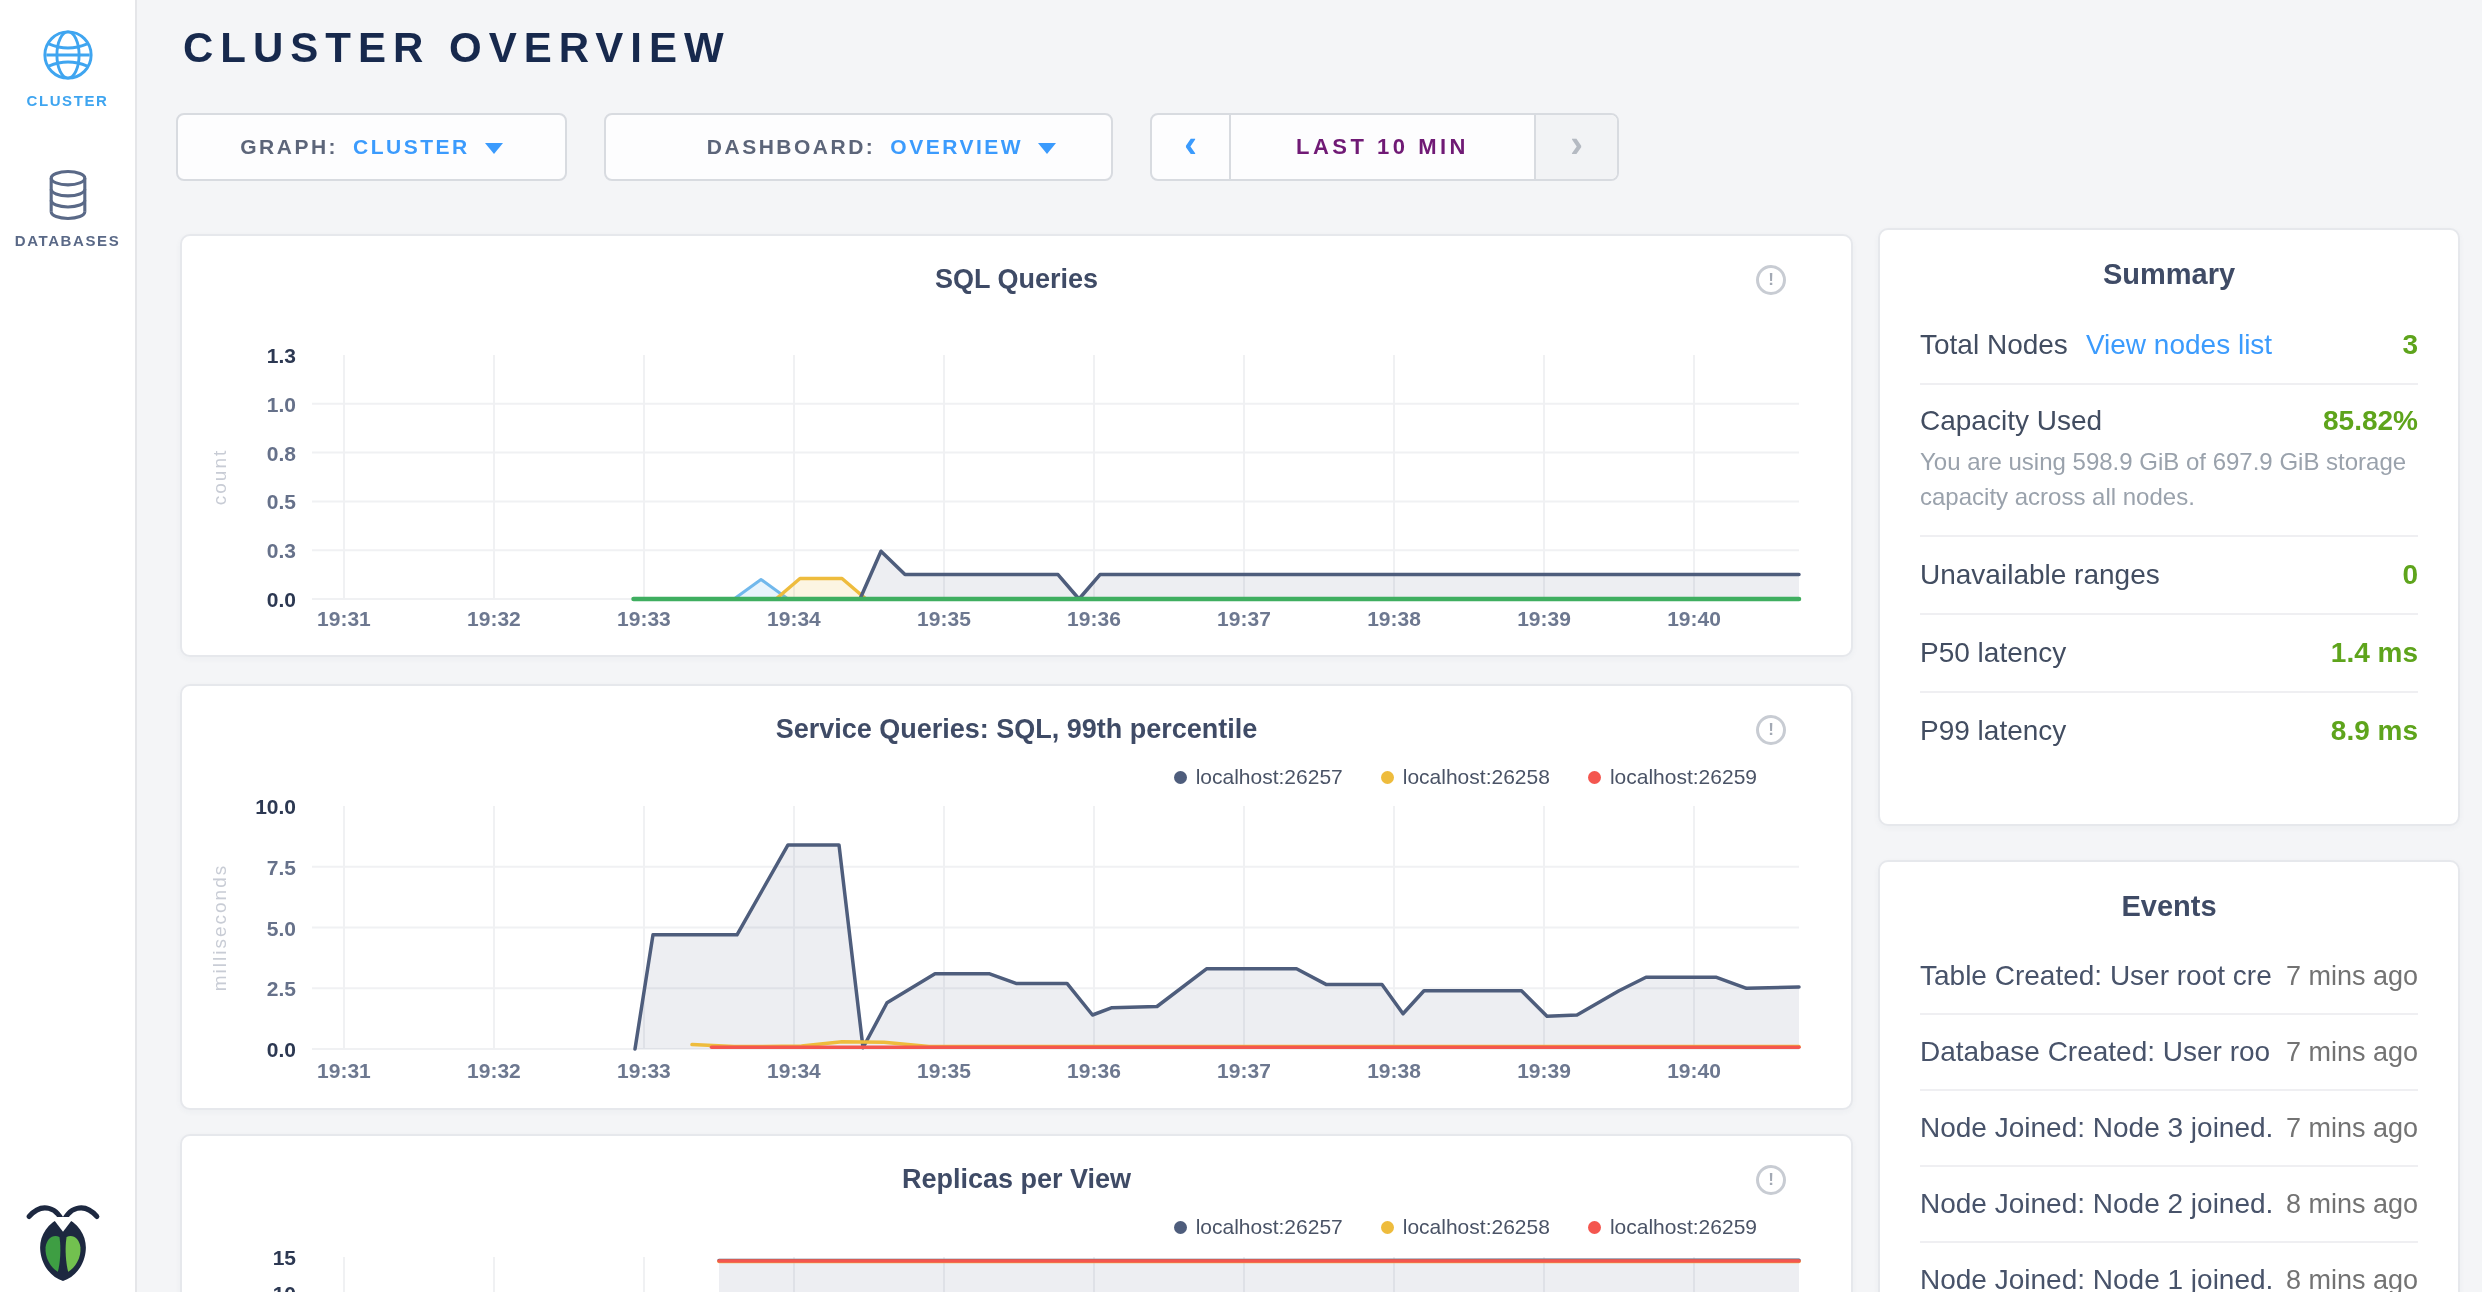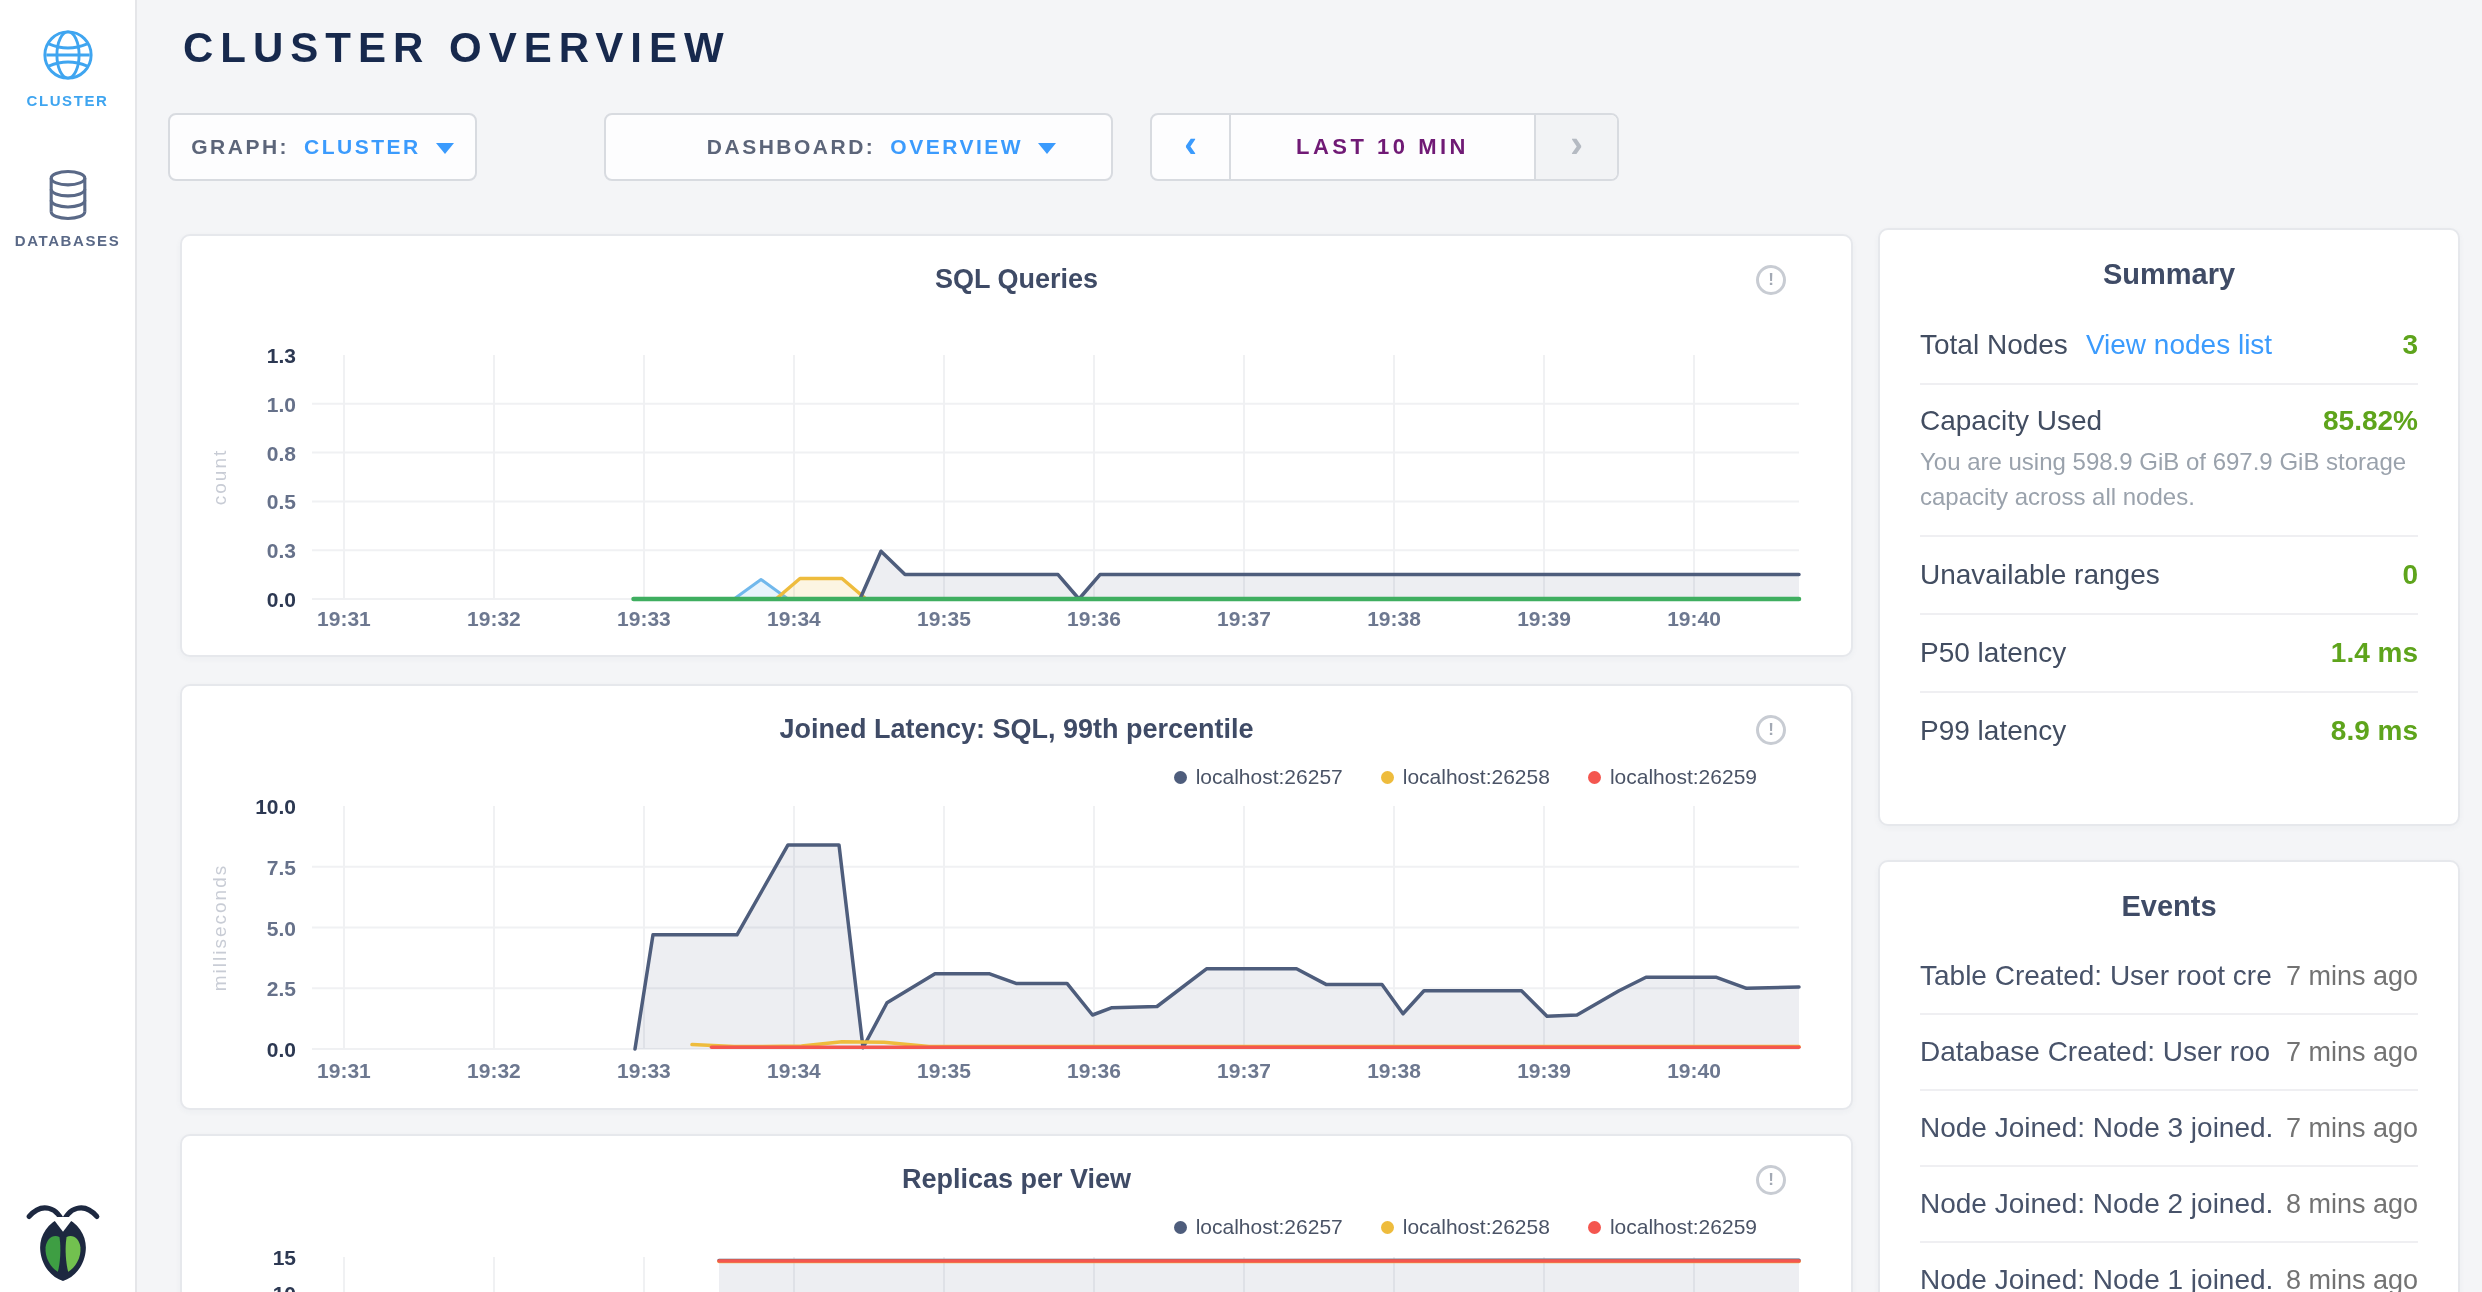--- a/index.html
+++ b/index.html
@@ -28,21 +28,21 @@
   
   .page-title {
     position:absolute; left:183px; top:24px; margin:0;
     font-size:42px; font-weight:700; letter-spacing:7px; color:#17294d;
   }
   .dd {
     position:absolute; top:113px; height:68px;
     background:#fdfdfe; border:2px solid #d8dbe0; border-radius:8px;
     display:flex; align-items:center; justify-content:center; gap:15px; cursor:pointer;
   }
-  .dd-graph { left:168px; width:309px; }
+  .dd-graph { left:176px; width:391px; }
   .dd-dashboard { left:604px; width:509px;padding-left:46px; }
   .dd-label { color:#5c6579; font-size:21px; font-weight:700; letter-spacing:2.5px; }
   .dd-value { color:#3b9bfd; font-size:21px; font-weight:700; letter-spacing:2.5px; }
   .caret { width:0; height:0; border-left:9px solid transparent; border-right:9px solid transparent;
            border-top:11px solid #3b9bfd; margin-top:3px; }
   .timewin {
     position:absolute; left:1150px; top:113px; width:469px; height:68px;
     background:#fdfdfe; border:2px solid #d8dbe0; border-radius:8px;
     display:flex; overflow:hidden;
   }
@@ -238,21 +238,21 @@
         <text class="xtick" x="611.9662059921316" y="392">19:34</text>
         <text class="xtick" x="761.9712498739029" y="392">19:35</text>
         <text class="xtick" x="911.9762937556742" y="392">19:36</text>
         <text class="xtick" x="1061.9813376374457" y="392">19:37</text>
         <text class="xtick" x="1211.9863815192168" y="392">19:38</text>
         <text class="xtick" x="1361.9914254009882" y="392">19:39</text>
         <text class="xtick" x="1511.9964692827596" y="392">19:40</text>
         <text class="ylab" transform="translate(44,241.5) rotate(-90)">milliseconds</text>
       </svg>
     </div>
-  <div class="chart-title">Joined Latency: SQL, 99th percentile</div>
+  <div class="chart-title">Service Queries: SQL, 99th percentile</div>
   <div class="info-icon">!</div>
   <div class="legend">
       <span class="lg-item"><span class="lg-dot" style="background:#4e5d7c"></span>localhost:26257</span>
       <span class="lg-item"><span class="lg-dot" style="background:#eebc3d"></span>localhost:26258</span>
       <span class="lg-item"><span class="lg-dot" style="background:#f4564f"></span>localhost:26259</span>
     </div>
 </div>
 
 <div class="panel panel-replicas">
   <div class="chart-canvas">

